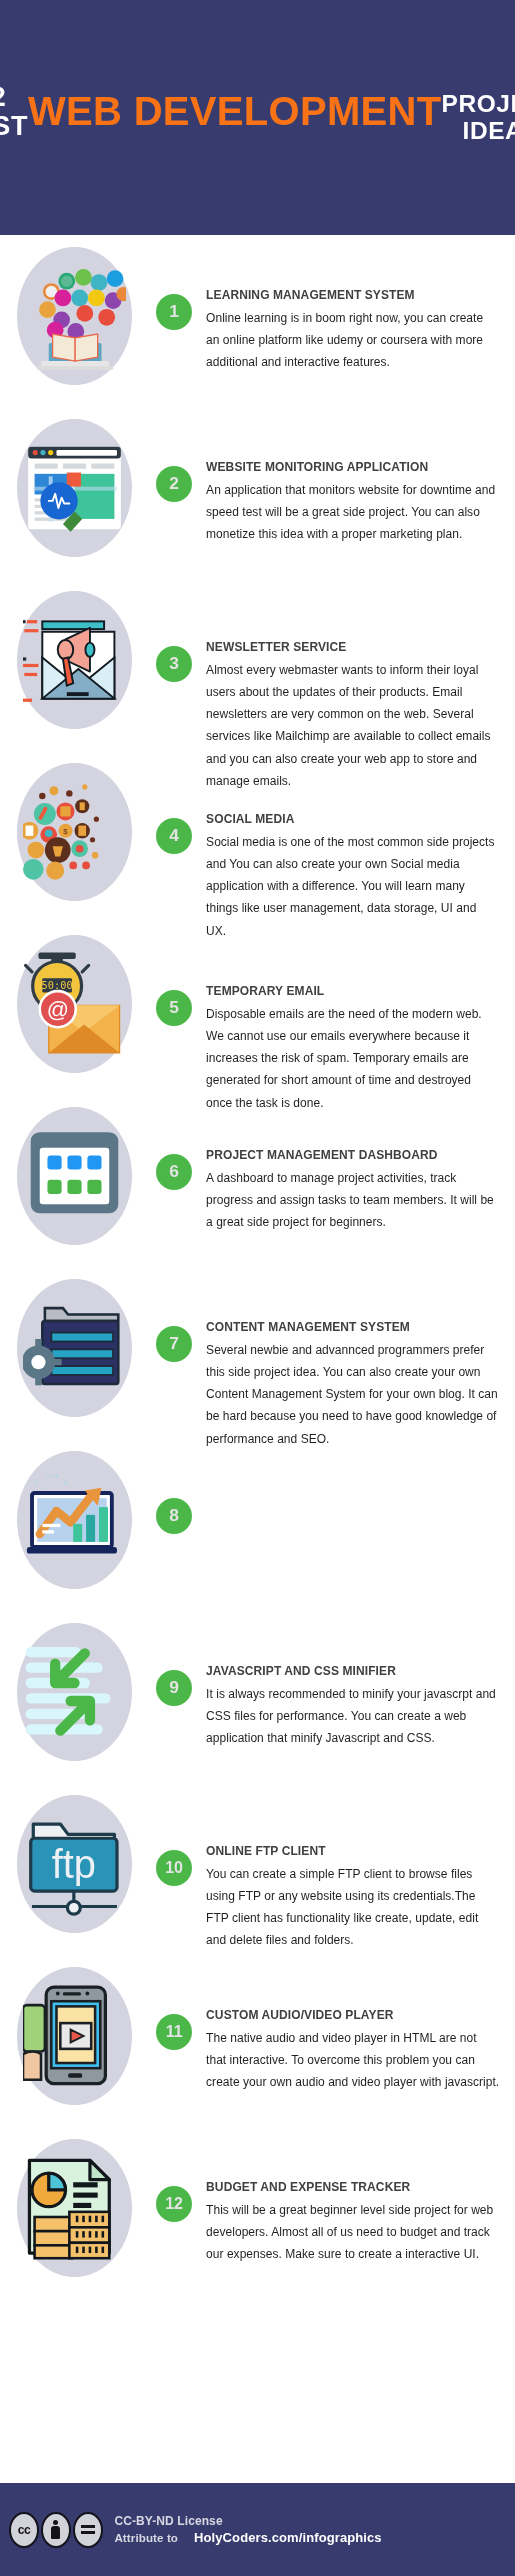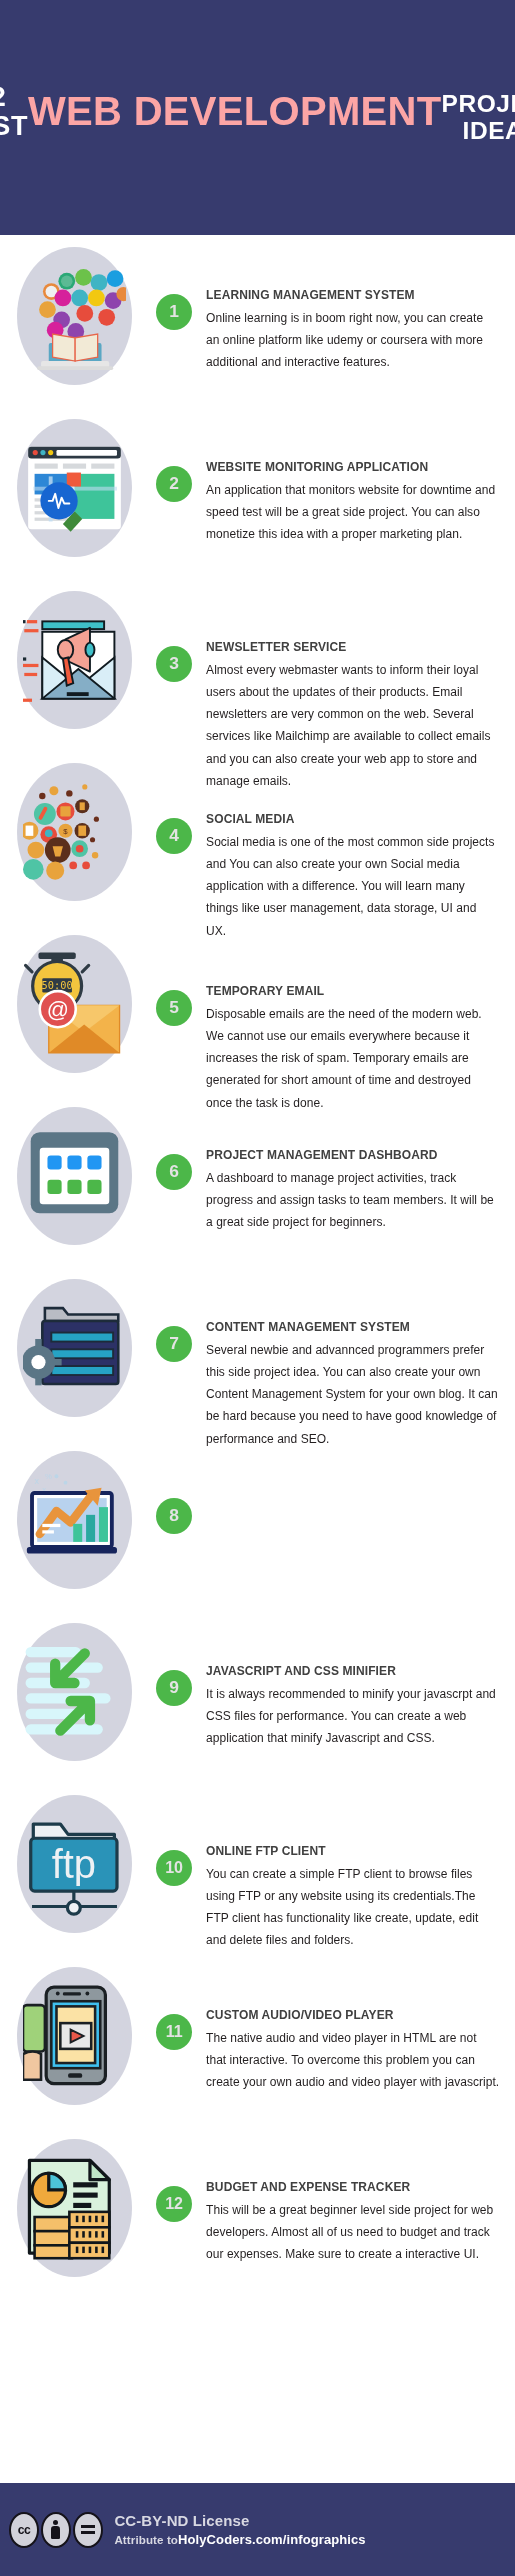--- a/index.html
+++ b/index.html
@@ -33,21 +33,21 @@
   .header-line1 {
     color: #ffffff;
     font-size: 27px;
     font-weight: bold;
     letter-spacing: 0.6px;
     line-height: 1.1;
     text-align: center;
     margin-bottom: 10.3px;
   }
   .header-line2 {
-    color: #fca5a5;
+    color: #f97316;
     font-size: 40px;
     font-weight: bold;
     letter-spacing: 0.3px;
     line-height: 1.05;
     text-align: right;
     margin-bottom: 14px;
     white-space: nowrap;
   }
   .header-line3 {
     color: #ffffff;
@@ -191,35 +191,35 @@
     width: 9px; height: 13px;
     background: #15131a;
     border-radius: 3.2px 3.2px 1.3px 1.3px;
   }
   .cc-eq { display: flex; flex-direction: column; gap: 2.6px; }
   .cc-eq span { display: block; width: 14px; height: 3.2px; background: #15131a; }
 
   .footer-text { margin-left: 11.6px; line-height: 1.35; }
   .footer-line1 {
     color: #d8d8e2;
-    font-size: 15px;
+    font-size: 12px;
     font-weight: bold;
     letter-spacing: 0.1px;
   }
   .footer-line2 {
     color: #d8d8e2;
     font-size: 11.6px;
     font-weight: bold;
     letter-spacing: 0.1px;
   }
   .footer-line2 .site {
     color: #ffffff;
     font-size: 13px;
     font-weight: bold;
-    margin-left: 0;
+    margin-left: 16px;
   }
 </style>
 </head>
 <body>
 
 <div class="page">
 
   <div class="header">
     <div class="header-line1">12 BEST</div>
     <div class="header-line2">WEB DEVELOPMENT</div>

